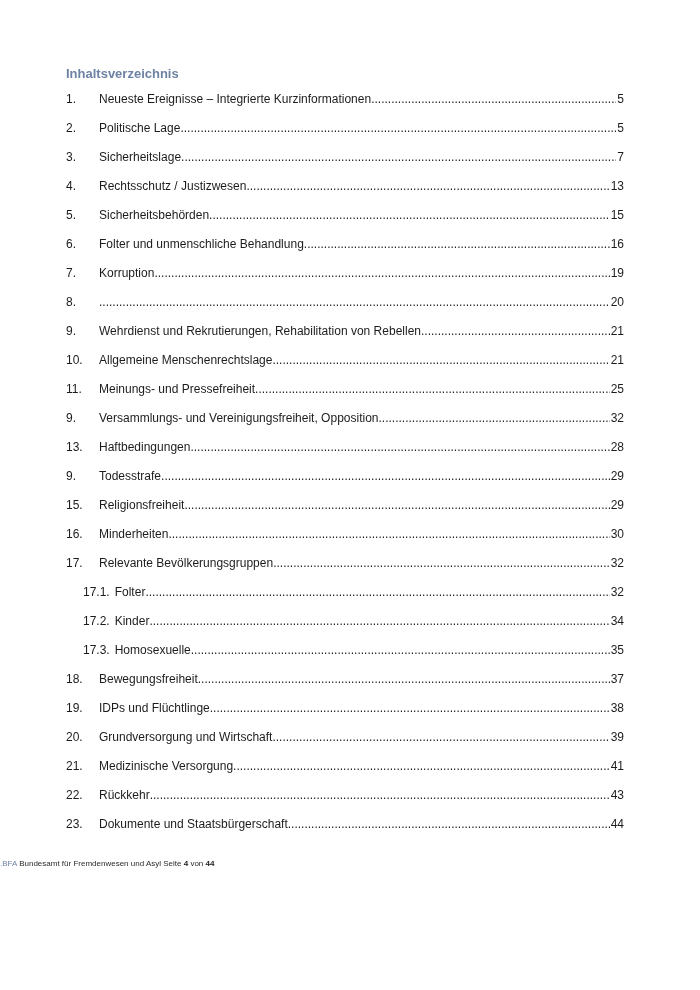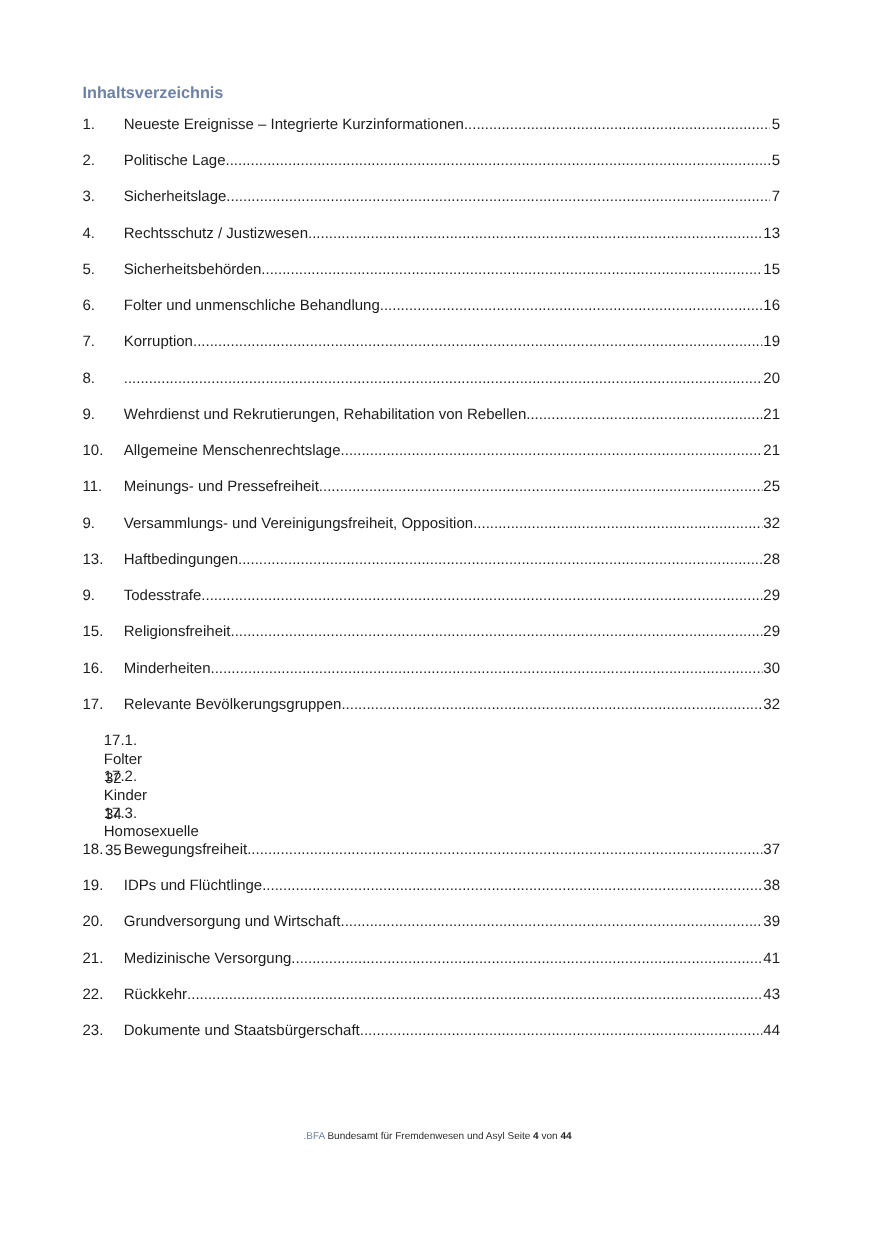--- a/index.html
+++ b/index.html
@@ -38,21 +38,20 @@
     font-size: 12px;
     line-height: 15px;
     color: #1c1c1c;
     cursor: pointer;
   }
   .toc-row .num {
     flex: 0 0 33px;
   }
   .toc-row.sub {
     padding-left: 17px;
-    flex-direction: column;
   }
   .toc-row.sub .num {
     flex: 0 0 auto;
     margin-right: 5px;
   }
   .toc-row .label {
     flex: 0 1 auto;
     white-space: nowrap;
   }
   .toc-row .dots {
@@ -65,22 +64,22 @@
     content: "......................................................................................................................................................................................................................";
   }
   .toc-row .pg {
     flex: 0 0 auto;
     padding-left: 1px;
   }
   .footer {
     position: absolute;
     left: 0;
     right: 0;
-    top: 903px;
-    text-align: center;
+    top: 858px;
+    text-align: left;
     font-size: 8px;
     line-height: 12px;
     color: #2b2b2b;
   }
   .footer .logo {
     color: #6e82a4;
   }
   .footer b {
     color: #1c1c1c;
   }

